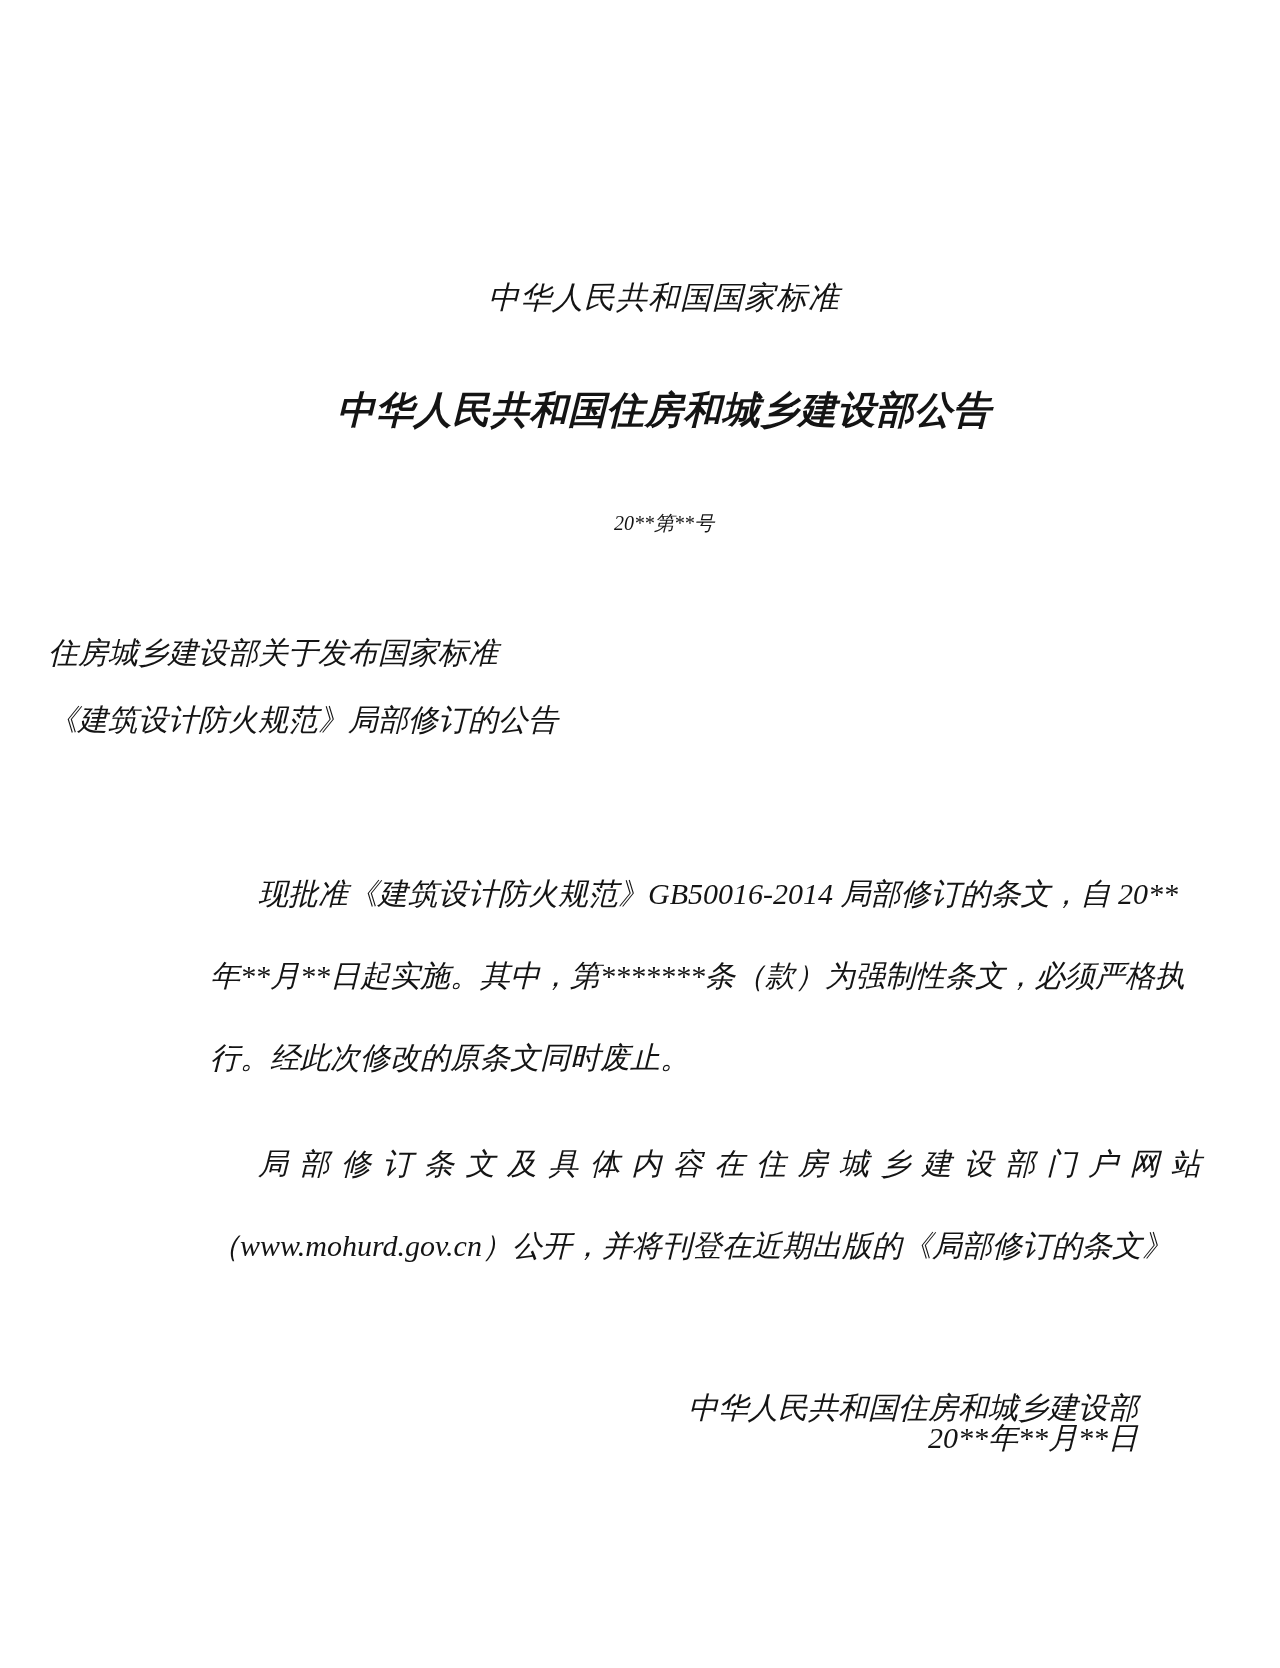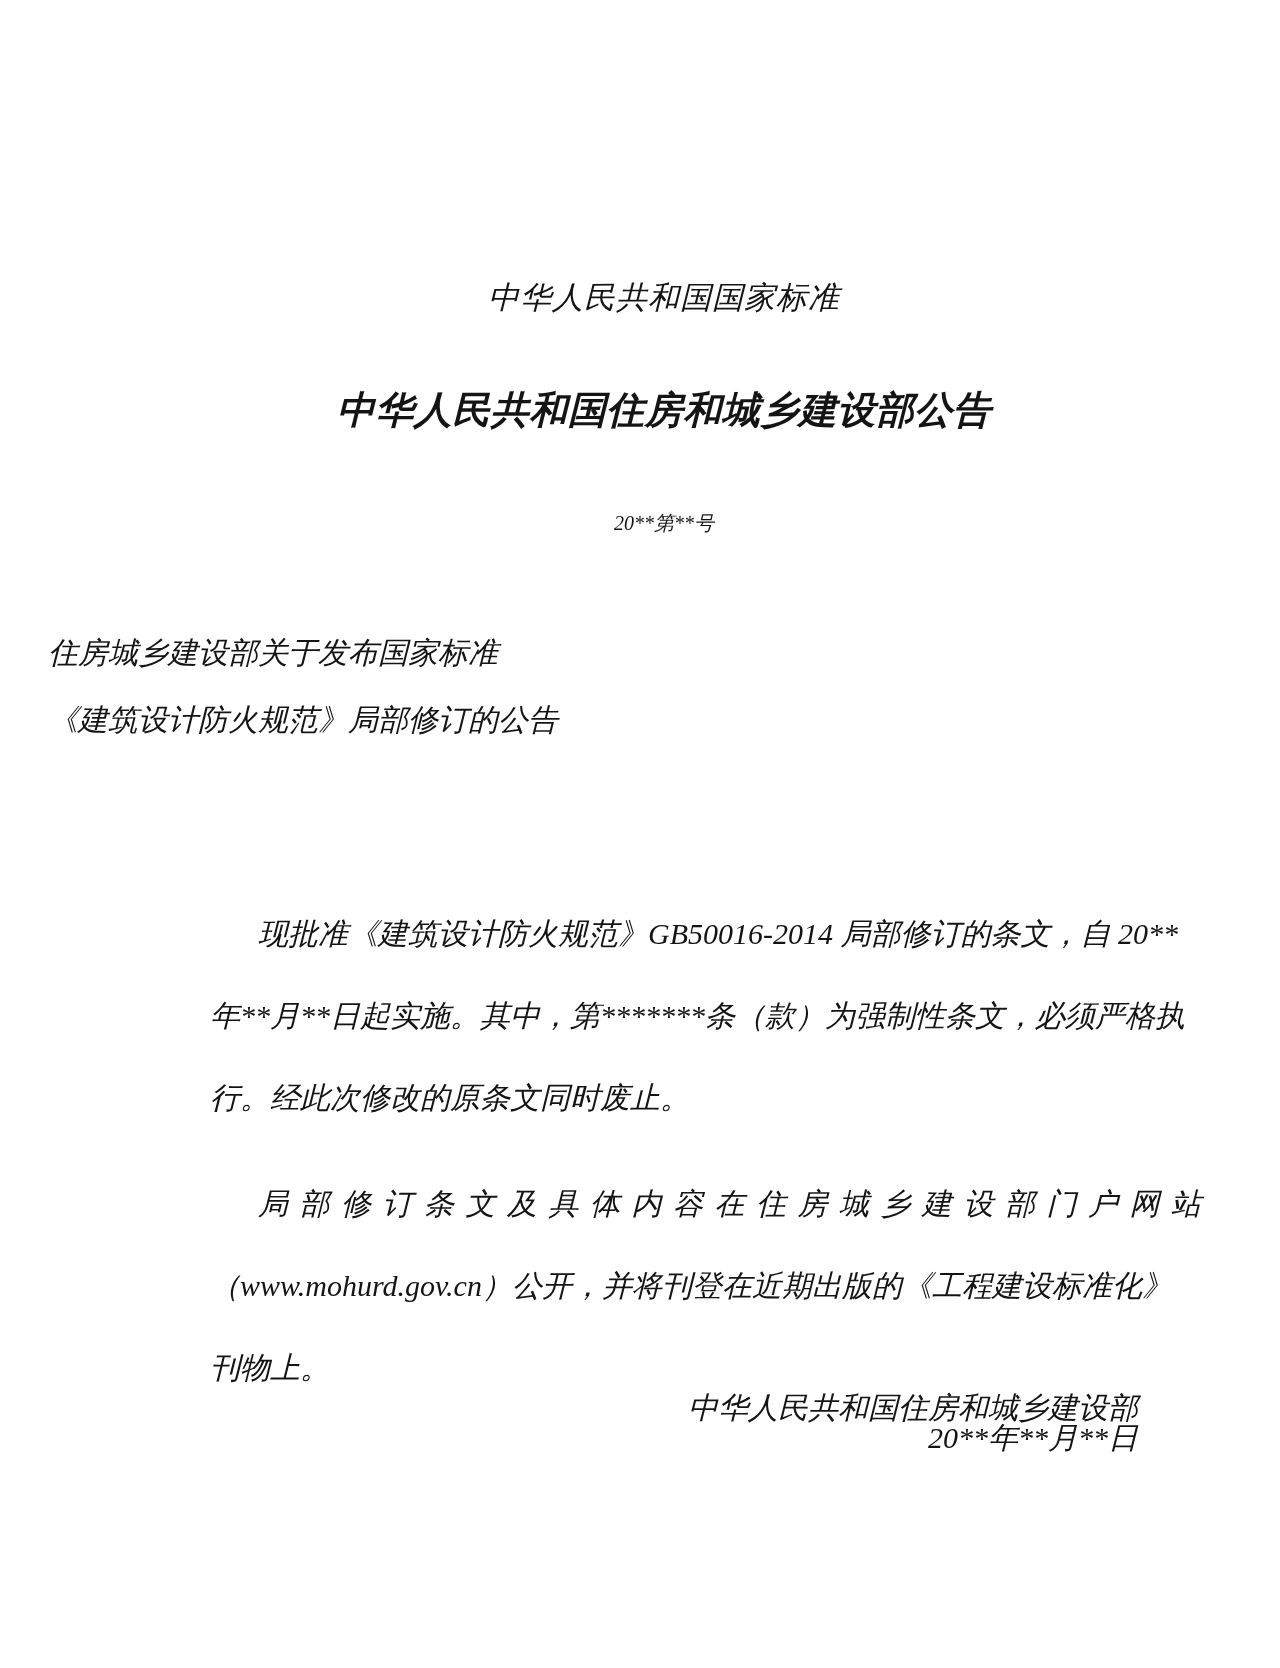--- a/index.html
+++ b/index.html
@@ -47,21 +47,21 @@
     position: absolute;
     top: 583px; left: 0; width: 100%;
     text-align: left;
     font-size: 30px;
     line-height: 43px;
     white-space: nowrap;
   }
 
   .doc-body {
     position: absolute;
-    top: 845px; left: 150px;
+    top: 805px; left: 150px;
     width: 978px;
     font-size: 30px;
     line-height: 58px;
   }
   .line { white-space: nowrap; }
   .indent { padding-left: 60px; }
   .spread { letter-spacing: 11.5px; }
 
   .signature-block { position: absolute; right: 154px; text-align: right; font-size: 30px; white-space: nowrap; }
   .issuer { top: 1308px; margin-top: 44px; }
@@ -84,22 +84,21 @@
   </div>
 
   <div class="doc-body">
     <div>
       <div class="line indent">现批准《建筑设计防火规范》GB50016-2014 局部修订的条文，自 20**</div>
       <div class="line">年**月**日起实施。其中，第*******条（款）为强制性条文，必须严格执</div>
       <div class="line">行。经此次修改的原条文同时废止。</div>
     </div>
     <div>
       <div class="line indent spread">局部修订条文及具体内容在住房城乡建设部门户网站</div>
-      <div class="line">（www.mohurd.gov.cn）公开，并将刊登在近期出版的《工程建设标准化》</div>
-      <div class="line">刊物上。</div>
+      <div class="line">（www.mohurd.gov.cn）公开，并将刊登在近期出版的《局部修订的条文》</div>
     </div>
   </div>
 
   <div class="signature-block issuer">中华人民共和国住房和城乡建设部</div>
 
   <div class="signature-block issue-date">20**年**月**日</div>
 
 </div>
 
 </body></html>

